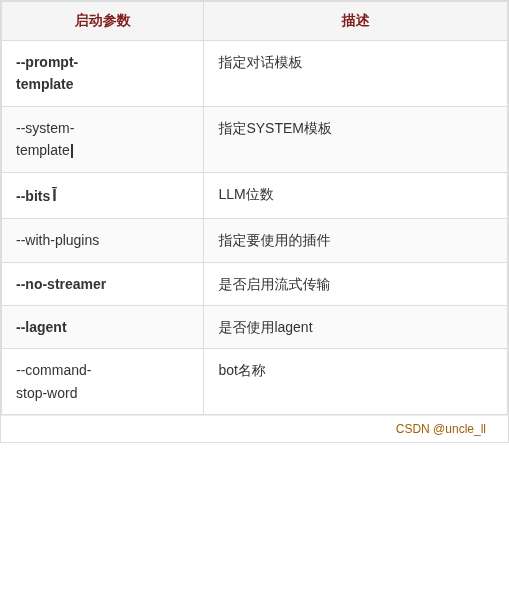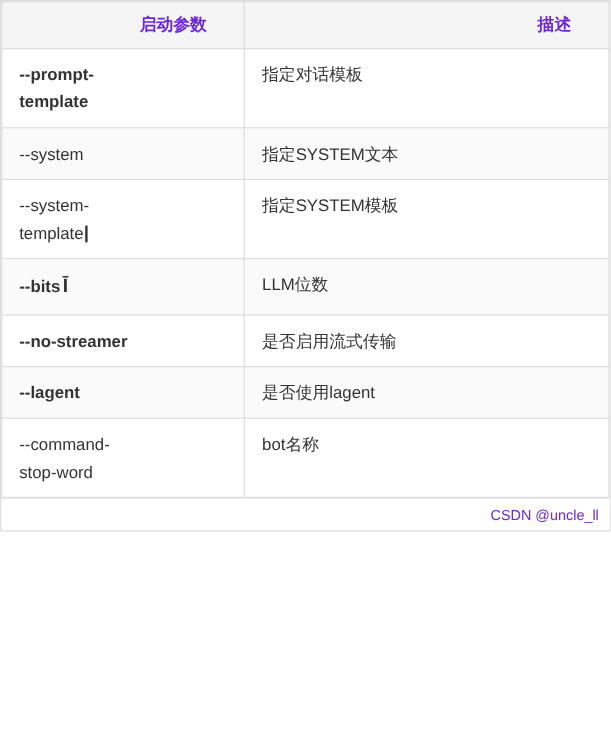--- a/index.html
+++ b/index.html
@@ -19,25 +19,25 @@
       border-collapse: collapse;
       border: 1px solid #ddd;
     }
     table {
       width: 100%;
       border-collapse: collapse;
     }
     thead tr th {
       background: #f5f5f5;
       border: 1px solid #ddd;
-      padding: 10px 31px;
+      padding: 10px 11px;
       font-weight: 600;
       font-size: 14px;
-      color: #6d28d9;
-      text-align: right;
+      color: #7f1d1d;
+      text-align: center;
     }
     tbody tr td {
       border: 1px solid #ddd;
       padding: 10px 14px;
       vertical-align: top;
       line-height: 1.6;
       color: #333;
       font-size: 14px;
       margin-left: 36px;
     }
@@ -61,54 +61,54 @@
     .col-param {
       width: 40%;
     }
     .col-desc {
       width: 60%;
     }
     .footer-bar {
       display: flex;
       justify-content: flex-end;
       align-items: center;
-      padding: 6px 9px;
+      padding: 6px 22px;
       font-size: 12px;
-      color: #6d28d9;
+      color: #a16207;
       border-top: 1px solid #eee;
     }
   </style>
 </head>
 <body>
 
 <div class="table-container">
   <table>
     <thead>
       <tr>
         <th class="col-param">启动参数</th>
         <th class="col-desc">描述</th>
       </tr>
     </thead>
     <tbody id="table-body">
     <tr>
           <td><span class="param-bold">--prompt-<br>template</span></td>
           <td>指定对话模板</td>
         </tr>
         <tr>
-          <td><span class="param-normal">--system</span></td>
-          <td>指定SYSTEM文本</td>
-        </tr>
-        <tr>
           <td><span class="param-normal" style="white-space: pre;">--system-
 template</span><span class="cursor-indicator"></span></td>
           <td>指定SYSTEM模板</td>
         </tr>
         <tr>
           <td><span class="param-bold">--bits</span><span style="display: inline-block; margin-left: 2px; font-size: 16px; font-weight: bold; color: rgb(51, 51, 51);">Ī</span></td>
           <td>LLM位数</td>
+        </tr>
+        <tr>
+          <td><span class="param-normal">--with-plugins</span></td>
+          <td>指定要使用的插件</td>
         </tr>
         <tr>
           <td><span class="param-bold">--no-streamer</span></td>
           <td>是否启用流式传输</td>
         </tr>
         <tr>
           <td><span class="param-bold">--lagent</span></td>
           <td>是否使用lagent</td>
         </tr>
         <tr>

